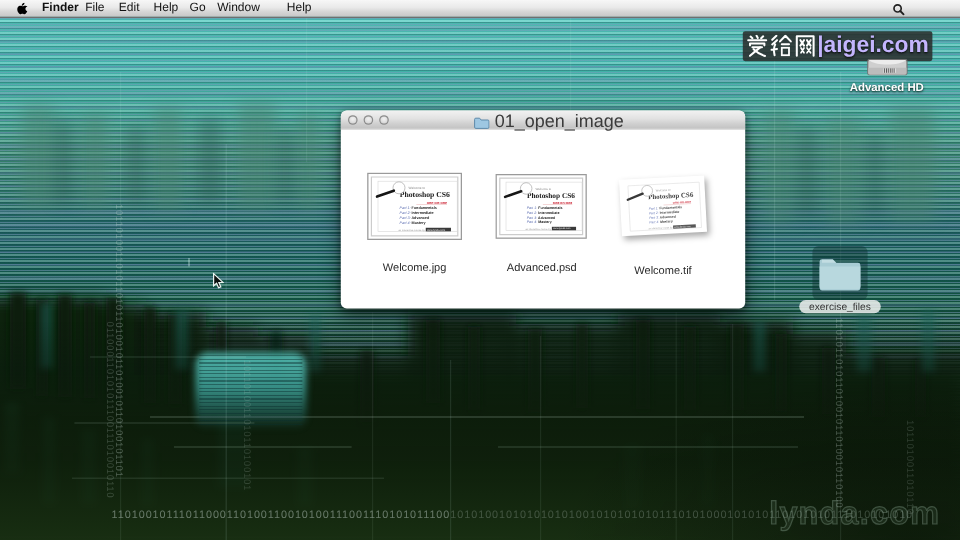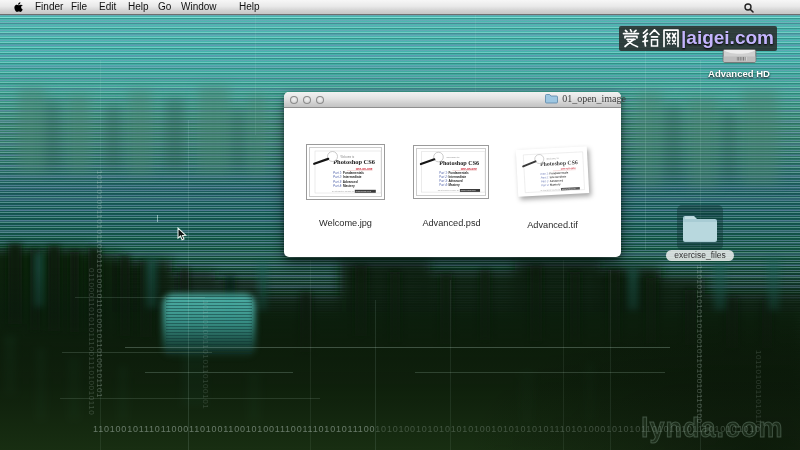--- a/index.html
+++ b/index.html
@@ -59,21 +59,21 @@
 
   
   #window{position:absolute;left:284px;top:92px;width:337px;height:165px;
     border-radius:5px;background:#fff;box-shadow:0 7px 16px rgba(0,0,0,0.5), 0 2px 5px rgba(0,0,0,0.35);}
   #titlebar{position:absolute;left:0;top:0;width:337px;height:15px;
     background:linear-gradient(180deg,#f2f2f2 0%,#e2e2e2 45%,#cfcfcf 75%,#c3c3c3 100%);
     border-radius:5px 5px 0 0;border-bottom:1px solid #8f8f8f;box-sizing:content-box;}
   .tl{position:absolute;top:4px;width:8px;height:8px;border-radius:50%;
     background:radial-gradient(circle at 50% 35%, #f2f2f2 0%, #dedede 55%, #c5c5c5 100%);
     border:1px solid rgba(125,125,125,0.85);box-sizing:border-box;}
-  #wtitle{position:absolute;left:5px;top:1px;width:337px;text-align:right;font-size:10px;color:#3b3b3b;font-family:Liberation Serif, serif;}
+  #wtitle{position:absolute;left:5px;top:1px;width:337px;text-align:center;font-size:15px;color:#3b3b3b;}
   #wtitle .foldico{display:inline-block;vertical-align:-2px;margin-right:4px;}
 
   
   .card{position:absolute;background:#fff;}
   .card.bordered{border:1px solid #9a9a9a;box-shadow:inset 0 0 0 2px #fff, inset 0 0 0 3px #ccc;}
   .flabel{position:absolute;font-size:9.2px;color:#2a2a2a;text-align:center;}
 
   
 
   
@@ -211,21 +211,21 @@
   <div class="brow" style="left:210px;top:300px;transform-origin:0 0;transform:rotate(90deg);font-size:8px;letter-spacing:0.6px;opacity:.4">1011010011010110100101</div>
   <div class="vline" style="left:645px;top:30px;height:220px;opacity:.55"></div>
   <div class="brow" style="left:763px;top:350px;transform-origin:0 0;transform:rotate(90deg);font-size:8px;letter-spacing:0.6px;opacity:.4">1011010011010110</div>
 
   <div id="lynda">lynda.com</div>
 
   <div id="menubar">
     <svg id="applesvg" class="abs" style="left:14px;top:2px" width="10" height="11" viewBox="0 0 10 11">
       <path fill="#000" d="M6.4 0.2 c0.1 0.7 -0.2 1.3 -0.6 1.8 c-0.4 0.5 -1.1 0.8 -1.7 0.8 c-0.1 -0.6 0.2 -1.3 0.6 -1.7 C5.1 0.6 5.8 0.3 6.4 0.2 Z M8.9 3.8 c-0.5 -0.6 -1.2 -1 -2 -1 c-0.9 0 -1.3 0.4 -2 0.4 c-0.7 0 -1.2 -0.4 -2 -0.4 c-0.8 0 -1.6 0.5 -2.1 1.2 c-0.9 1.4 -0.2 3.5 0.6 4.7 c0.4 0.6 0.9 1.2 1.6 1.2 c0.6 0 0.9 -0.4 1.7 -0.4 c0.8 0 1 0.4 1.7 0.4 c0.7 0 1.2 -0.6 1.6 -1.2 c0.3 -0.4 0.5 -0.8 0.7 -1.3 c-1.7 -0.6 -2 -3 -0.8 -3.6 Z"></path>
     </svg>
-    <div class="item" style="left:35px;font-weight:normal;">Finder</div>
+    <div class="item" style="left:35px;font-weight:bold;">Finder</div>
     <div class="item" style="left:71px;">File</div>
     <div class="item" style="left:99px;">Edit</div>
     <div class="item" style="left:128px;">Help</div>
     <div class="item" style="left:158px;">Go</div>
     <div class="item" style="left:181px;">Window</div>
     <div class="item" style="left:224px;padding-left:15px;">Help</div>
     <svg class="abs" style="left:744px;top:3px;" width="10" height="10" viewBox="0 0 10 10">
       <circle cx="4" cy="4" r="3" fill="none" stroke="#222" stroke-width="1.4"></circle>
       <line x1="6.2" y1="6.2" x2="9" y2="9" stroke="#222" stroke-width="1.6" stroke-linecap="round"></line>
     </svg>
@@ -334,21 +334,21 @@
           <text x="23.4" y="33.84"><tspan fill="#5a6cb0" font-style="italic">Part 3:</tspan><tspan fill="#1d1d1d" font-weight="bold"> Advanced</tspan></text>
           <text x="23.4" y="37.62"><tspan fill="#5a6cb0" font-style="italic">Part 4:</tspan><tspan fill="#1d1d1d" font-weight="bold"> Mastery</tspan></text>
         </g>
         <text x="42.3" y="42.48" font-size="1.89" fill="#9a9a9a" text-anchor="end" font-family="Liberation Sans">an interactive course by </text>
         <rect x="43.02" y="40.32" width="18.9" height="2.7" fill="#3a3a3a"></rect>
         <text x="43.92" y="42.39" font-size="1.98" fill="#eee" font-family="Liberation Sans">www.lynda.com</text>
       </svg>
     </div>
     <div class="flabel" style="left:14px;top:126px;width:95px;">Welcome.jpg</div>
     <div class="flabel" style="left:120px;top:126px;width:95px;">Advanced.psd</div>
-    <div class="flabel" style="left:221px;top:128px;width:95px;">Advanced.tif</div>
+    <div class="flabel" style="left:221px;top:128px;width:95px;">Welcome.tif</div>
   </div>
 
   <div id="exsel"></div>
   <svg class="abs" style="left:681px;top:210px;" width="38" height="34" viewBox="0 0 38 34">
     <path d="M2 8 a2 2 0 0 1 2-2 h9 l3 3 h18 a2 2 0 0 1 2 2 v19 a2 2 0 0 1 -2 2 h-30 a2 2 0 0 1 -2-2 Z" fill="#a8ccd4"></path>
     <path d="M2 12 h34 v17 a2 2 0 0 1 -2 2 h-30 a2 2 0 0 1 -2-2 Z" fill="#b8d8de"></path>
     <path d="M4 6.5 h9 l2.5 2.5 h-11.5 Z" fill="#c2dde2"></path>
   </svg>
   <div id="exlabel">exercise_files</div>
 

